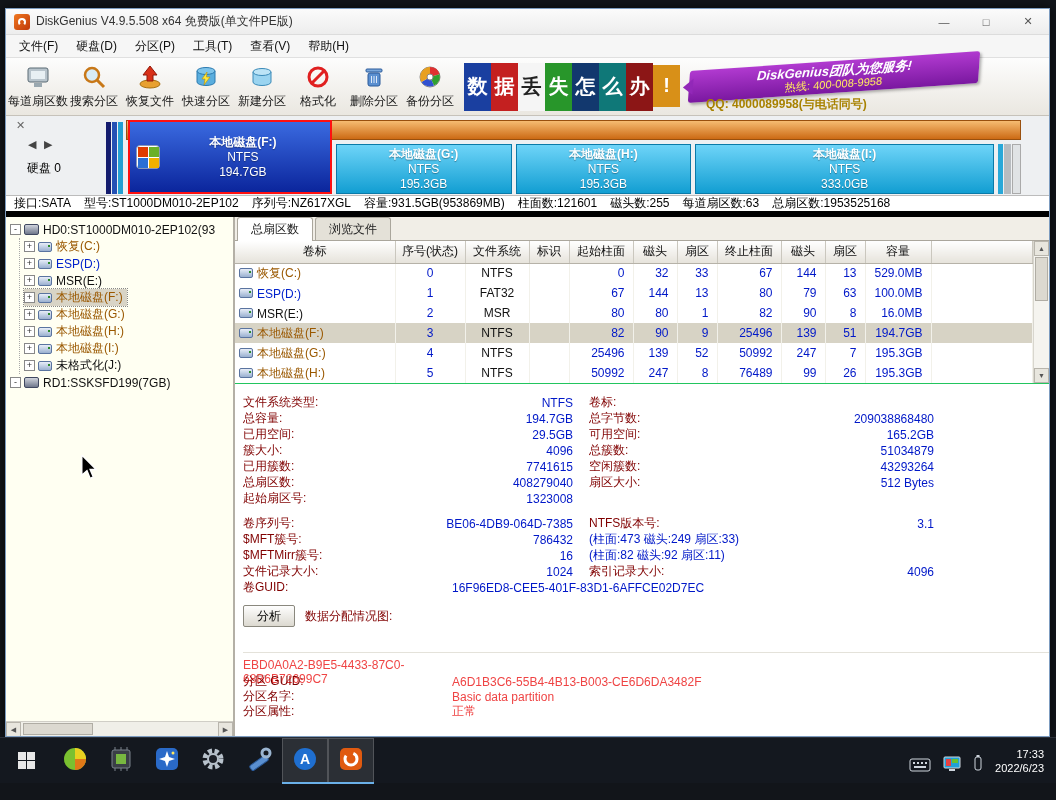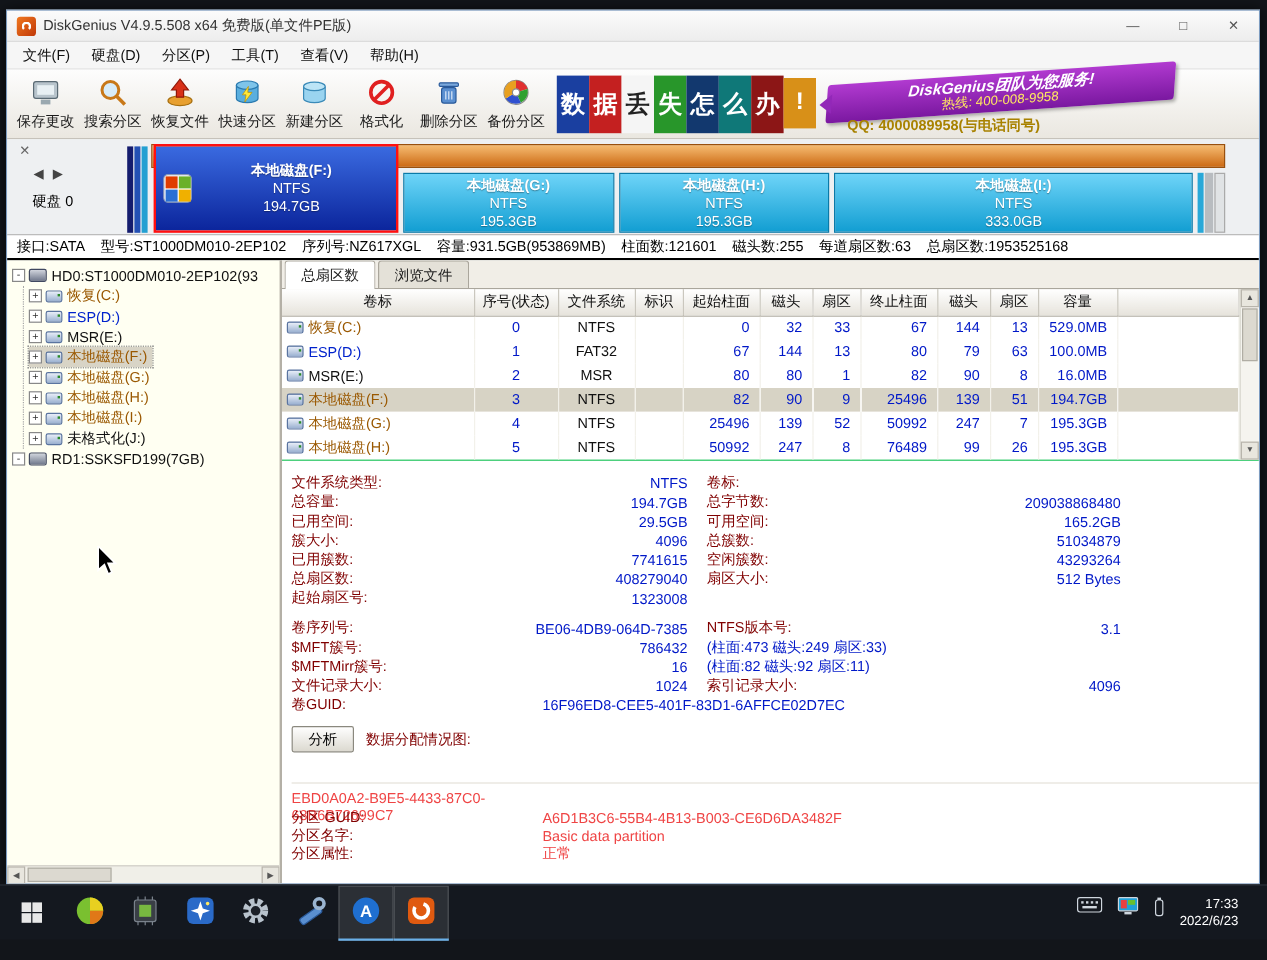--- a/index.html
+++ b/index.html
@@ -47,21 +47,21 @@
 .part{height:50px;margin:0 2px;border:1px solid #0a7aa8;background:linear-gradient(#6ed4f8,#129ed2);color:#fff;display:flex;flex-direction:column;align-items:center;justify-content:center;text-align:center;line-height:15px;text-shadow:0 1px 1px rgba(0,0,0,.35)}
 .part.sel{height:74px;border:2px solid #ff1010;background:linear-gradient(#3a6ae0,#0b259c);position:relative;padding-left:26px}
 .pn{font-weight:bold}
 .winlogo{position:absolute;left:6px;top:50%;margin-top:-12px;width:24px;height:24px;background:#fff;border:1px solid #8898b8;border-radius:4px;display:grid;grid-template-columns:10px 10px;grid-template-rows:10px 10px;gap:1px;padding:1px}
 .winlogo i{display:block}
 .winlogo .p1{background:#e03c00}.winlogo .p2{background:#6ab029}.winlogo .p3{background:#2a6fd4}.winlogo .p4{background:#f0b000}
 .rv1{width:5px;height:50px;background:#29a8d8;margin-left:2px}
 .rv2{width:7px;height:50px;background:#b8bcc0;margin-left:1px}
 .rv3{width:9px;height:50px;background:#e0e3e5;border:1px solid #aaa;margin-left:1px}
 
-.infobar{height:21px;background:#fff;border-bottom:2px solid #000000;display:flex;align-items:center;gap:13px;padding-left:8px;color:#000;white-space:nowrap;flex:0 0 auto}
+.infobar{height:21px;background:#fff;border-bottom:6px solid #000000;display:flex;align-items:center;gap:13px;padding-left:8px;color:#000;white-space:nowrap;flex:0 0 auto}
 
 .main{flex:1;display:flex;min-height:0}
 .tree{width:229px;background:#fffff2;border-right:2px solid #b4b0a6;position:relative;padding:4px 0 18px 4px;overflow:hidden;flex:0 0 auto}
 .titem{display:flex;align-items:center;height:17px;white-space:nowrap;width:max-content;padding-right:4px}
 .titem.sel{background:#d8d4c6;outline:1px dotted #888}
 .exp{width:11px;height:11px;border:1px solid #888;background:#fff;font-size:9px;line-height:9px;text-align:center;margin-right:3px;color:#333;flex:0 0 auto}
 .exp.plus::before{content:"+"}
 .exp.minus::before{content:"-"}
 .hico{width:15px;height:11px;background:linear-gradient(#d0d4dc,#70788c);border:1px solid #404860;border-radius:2px;margin-right:4px;flex:0 0 auto}
 .dico{width:14px;height:10px;background:linear-gradient(#e8eef8,#9ab0d0);border:1px solid #5a74a0;border-radius:2px;margin-right:4px;position:relative;flex:0 0 auto}
@@ -122,21 +122,21 @@
 .sbpanel{border-left:1px solid #c0beb4;height:100%;display:flex;align-items:center;justify-content:center}
 .sbnum{width:86px}
 .sbend{width:54px}
 
 .taskbar{position:absolute;left:0;bottom:17px;width:1056px;height:46px;background:#14181f;border-top:1px solid #2a2f38;display:flex;align-items:center}
 .start{width:52px;height:46px;display:flex;align-items:center;justify-content:center}
 .winflag{display:grid;grid-template-columns:8px 8px;grid-template-rows:8px 8px;gap:1px}
 .winflag i{background:#e8e8e8;display:block}
 .tkbtn{width:46px;height:46px;display:flex;align-items:center;justify-content:center}
 .tkbtn.active{background:rgba(255,255,255,.10);box-shadow:inset 0 -2px 0 #6ab0e8,inset 0 0 0 1px rgba(255,255,255,.18)}
-.tray{margin-left:auto;display:flex;align-items:flex-start;gap:12px;padding-right:24px}
+.tray{margin-left:auto;display:flex;align-items:flex-end;gap:12px;padding-right:12px}
 .clock{color:#fff;font-size:11px;text-align:right;line-height:14px}
 .cursor{position:absolute;left:80px;top:455px;z-index:99}
 </style>
 </head>
 <body>
 
 <div class="window">
 
   <div class="titlebar">
     <span class="app-ico"></span>
@@ -159,21 +159,21 @@
 
   <div class="toolbar">
     <div class="tbtn">
       <span class="ticon">
           <svg width="26" height="26">
             <rect x="3" y="4" width="20" height="14" rx="2" fill="#b8c4cc" stroke="#5a6a74"></rect>
             <rect x="6" y="7" width="14" height="8" fill="#e8f0f4"></rect>
             <rect x="9" y="19" width="8" height="4" fill="#9aa8b0"></rect>
           </svg>
         </span>
-      <span class="tlbl">保存更改</span>
+      <span class="tlbl">每道扇区数</span>
     </div>
     <div class="tbtn">
       <span class="ticon">
           <svg width="26" height="26">
             <circle cx="11" cy="11" r="7" fill="#d8ecf8" stroke="#c87818" stroke-width="2.5"></circle>
             <line x1="16" y1="16" x2="23" y2="23" stroke="#c87818" stroke-width="3"></line>
           </svg>
         </span>
       <span class="tlbl">搜索分区</span>
     </div>

